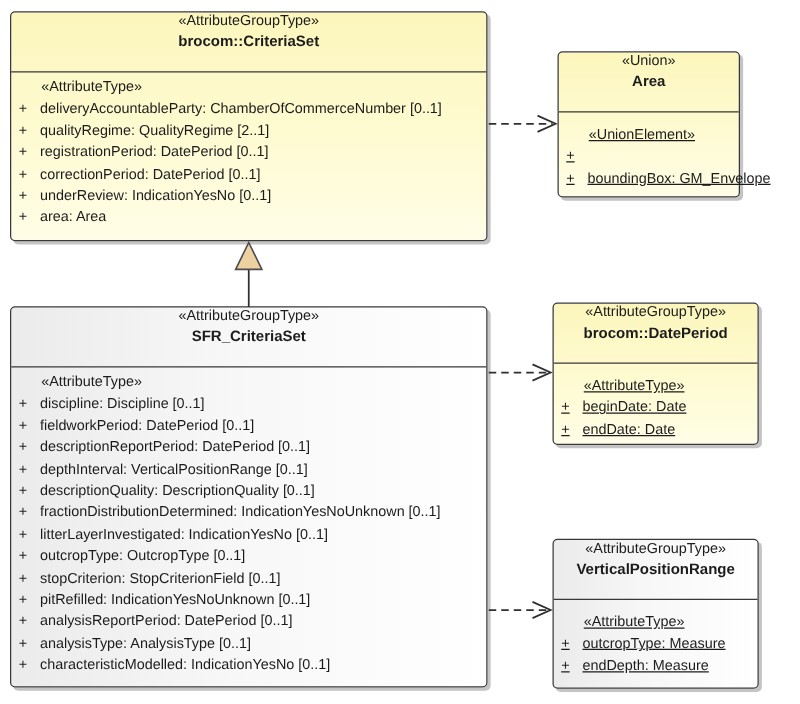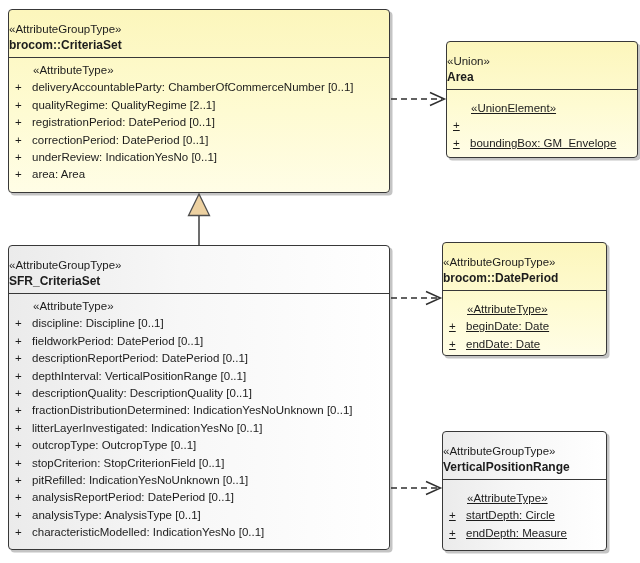--- a/index.html
+++ b/index.html
@@ -9,33 +9,33 @@
     color:#1C1C1C; overflow:hidden;
   }
   .uml-box {
     position:absolute; box-sizing:border-box;
     border:1.5px solid #383838; border-radius:4px;
     box-shadow:2.5px 2.5px 0 #C4C4C4;
   }
   .fill-yellow { background:linear-gradient(180deg,#FCF6BC 0%,#FEFBD2 55%,#FFFDE6 100%); }
   .fill-gray   { background:linear-gradient(90deg,#EBEBEB 0%,#F7F7F7 45%,#FFFFFF 100%); }
   .uml-head {
-    box-sizing:border-box; height:48px; padding-top:12px;
-    border-bottom:1.5px solid #383838; white-space:nowrap;
+    box-sizing:border-box; height:48px; padding-top:0;
+    border-bottom:1.5px solid #383838; text-align:center; white-space:nowrap;
   }
   .stereo   { font-size:11.5px; line-height:15px; }
   .cls-name { font-size:12px; font-weight:bold; line-height:17px; }
   .uml-attrs { padding-top:4px; font-size:11.5px; }
   .pad-attrs .uml-attrs { padding-top:10px;text-decoration:underline; }
   .section-label { padding-left:24px; line-height:17.4px; white-space:nowrap; }
   .attr-row { display:flex; line-height:17.4px; white-space:nowrap; }
   .plus { flex:0 0 23px; width:23px; padding-left:6px; box-sizing:border-box; }
 
   #box-criteria   { left:8px;   top:9px;   width:382px; height:184px; }
-  #box-area       { left:446px; top:41px;  width:192px; height:117px; }
+  #box-area       { left:446px; top:41px;  width:146px; height:117px; }
   #box-sfr        { left:8px;   top:245px; width:382px; height:305px; }
   #box-dateperiod { left:442px; top:242px; width:165px; height:114px; }
   #box-vpr        { left:442px; top:431px; width:165px; height:120px; }
 
   #area-caption {
     position:absolute; left:446px; top:167px; width:182px;
     text-align:center; font-style:italic; font-size:11.5px; color:#1C1C1C;
   }
   .connectors {
     position:absolute; left:0; top:0; width:640px; height:563px;
@@ -180,21 +180,21 @@
 
   <div class="uml-box fill-gray pad-attrs" id="box-vpr">
     <div class="uml-head">
       <div class="stereo">«AttributeGroupType»</div>
       <div class="cls-name">VerticalPositionRange</div>
     </div>
     <div class="uml-attrs">
       <div class="section-label">«AttributeType»</div>
       <div class="attr-row">
           <span class="plus">+</span>
-          <span>startDepth: Circle</span>
+          <span>outcropType: Measure</span>
         </div>
       <div class="attr-row">
           <span class="plus">+</span>
           <span>endDepth: Measure</span>
         </div>
     </div>
   </div>
 
   <svg class="connectors" viewBox="0 0 640 563">
 

